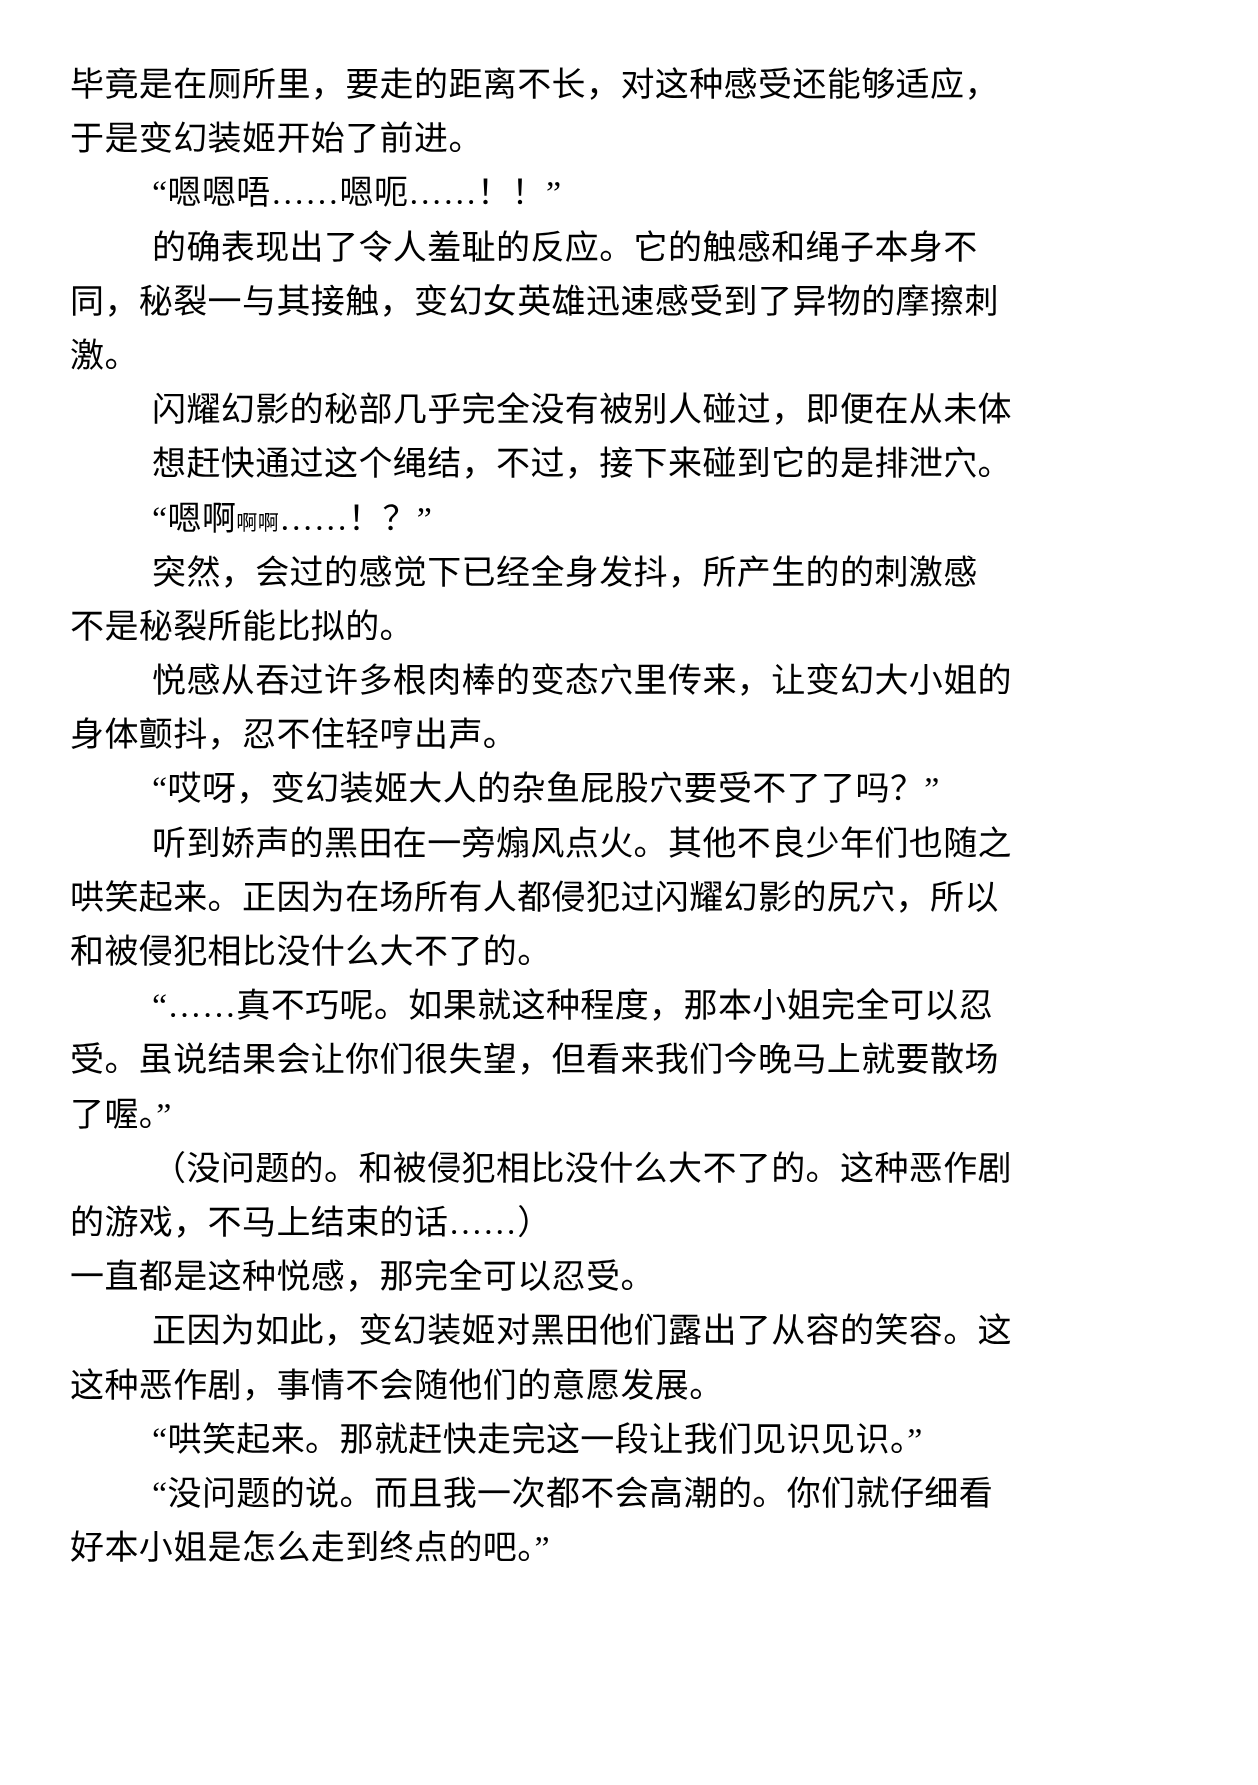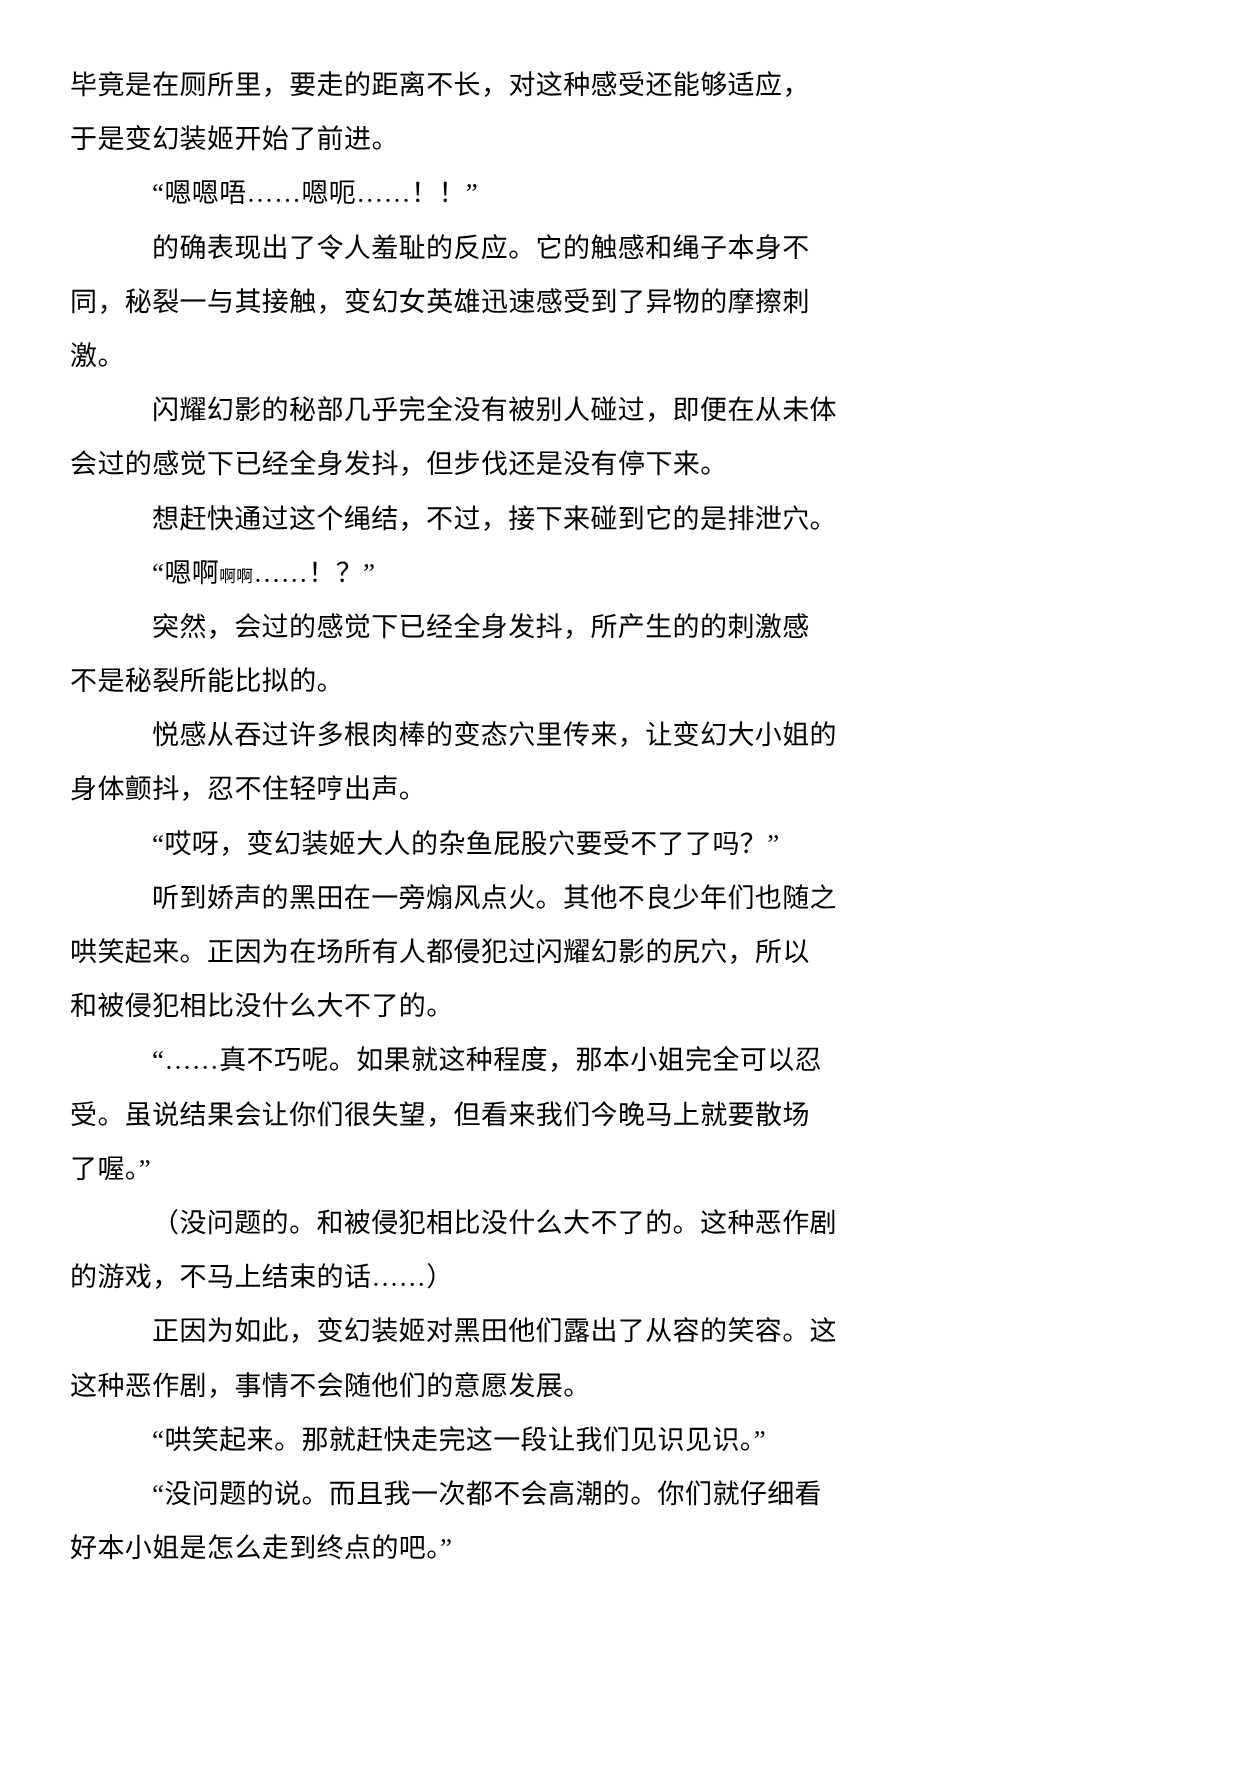--- a/index.html
+++ b/index.html
@@ -20,21 +20,21 @@
     height: 1785px;
     padding: 58px 64px 0 70px;
     background: #ffffff;
   }
   .text-block {
     width: 1124px;
   }
   .line {
     height: 54.2px;
     line-height: 54.2px;
-    font-size: 27px;
+    font-size: 34px;
     white-space: nowrap;
     letter-spacing: 0.4px;
   }
   .indent {
     padding-left: 82px;
   }
   .small-inline {
     font-size: 0.62em;
   }
 </style>
@@ -43,37 +43,37 @@
 
 <div class="page">
   <div class="text-block">
     <div class="line">毕竟是在厕所里，要走的距离不长，对这种感受还能够适应，</div>
     <div class="line">于是变幻装姬开始了前进。</div>
     <div class="line indent">“嗯嗯唔……嗯呃……！！”</div>
     <div class="line indent">的确表现出了令人羞耻的反应。它的触感和绳子本身不</div>
     <div class="line">同，秘裂一与其接触，变幻女英雄迅速感受到了异物的摩擦刺</div>
     <div class="line">激。</div>
     <div class="line indent">闪耀幻影的秘部几乎完全没有被别人碰过，即便在从未体</div>
-    <div class="line">会过的感觉下已经全身发抖，但步伐还是没有停下来。</div>
     <div class="line indent">想赶快通过这个绳结，不过，接下来碰到它的是排泄穴。</div>
     <div class="line indent">
       <span>“嗯啊</span><span class="small-inline">啊啊</span><span>……！？”</span>
     </div>
     <div class="line indent">突然，会过的感觉下已经全身发抖，所产生的的刺激感</div>
     <div class="line">不是秘裂所能比拟的。</div>
     <div class="line indent">悦感从吞过许多根肉棒的变态穴里传来，让变幻大小姐的</div>
     <div class="line">身体颤抖，忍不住轻哼出声。</div>
     <div class="line indent">“哎呀，变幻装姬大人的杂鱼屁股穴要受不了了吗？”</div>
     <div class="line indent">听到娇声的黑田在一旁煽风点火。其他不良少年们也随之</div>
     <div class="line">哄笑起来。正因为在场所有人都侵犯过闪耀幻影的尻穴，所以</div>
     <div class="line">和被侵犯相比没什么大不了的。</div>
     <div class="line indent">“……真不巧呢。如果就这种程度，那本小姐完全可以忍</div>
     <div class="line">受。虽说结果会让你们很失望，但看来我们今晚马上就要散场</div>
     <div class="line">了喔。”</div>
     <div class="line indent">（没问题的。和被侵犯相比没什么大不了的。这种恶作剧</div>
     <div class="line">的游戏，不马上结束的话……）</div>
+    <div class="line">一直都是这种悦感，那完全可以忍受。</div>
     <div class="line indent">正因为如此，变幻装姬对黑田他们露出了从容的笑容。这</div>
     <div class="line">这种恶作剧，事情不会随他们的意愿发展。</div>
     <div class="line indent">“哄笑起来。那就赶快走完这一段让我们见识见识。”</div>
     <div class="line indent">“没问题的说。而且我一次都不会高潮的。你们就仔细看</div>
     <div class="line">好本小姐是怎么走到终点的吧。”</div>
   </div>
 </div>
 
 </body></html>

